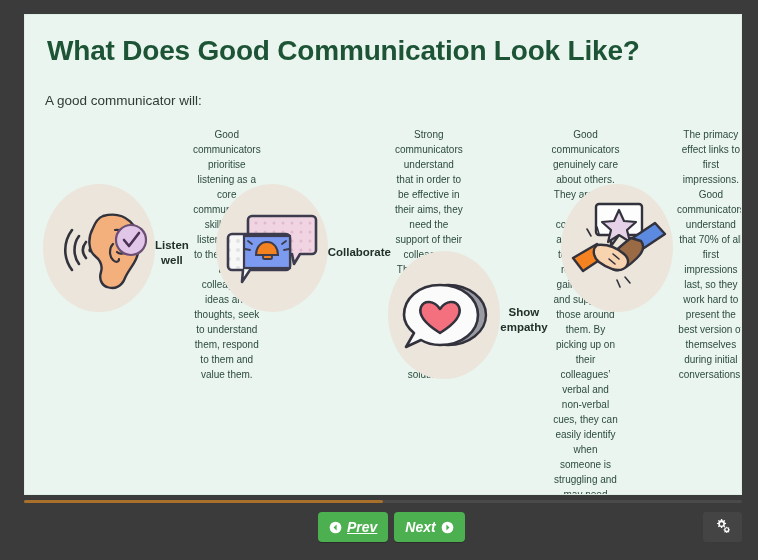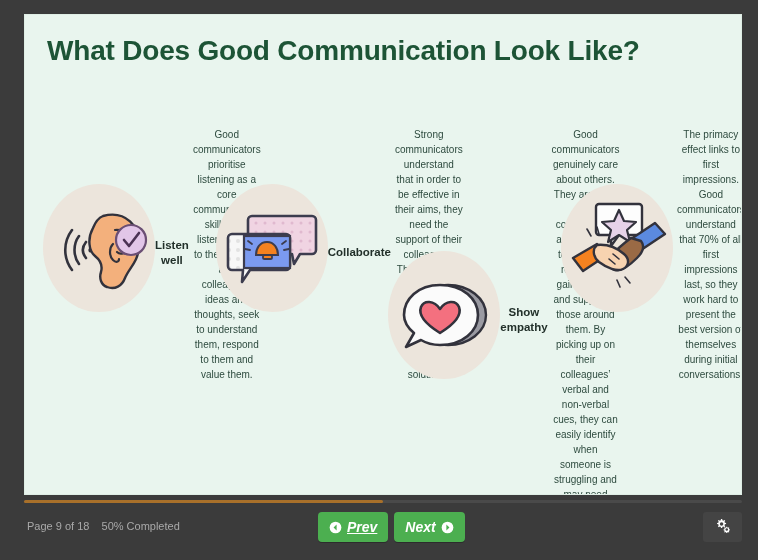--- a/index.html
+++ b/index.html
@@ -188,20 +188,21 @@
   #close-button .close-label { text-decoration: underline; }
 </style>
 </head>
 <body>
 
 <div id="player-frame">
 
   <div id="slide-panel">
 
     <div id="slide-title">What Does Good Communication Look Like?</div>
+    <div id="slide-subtitle">A good communicator will:</div>
 
     <div id="columns">
 
       <div class="column">
         <div class="col-illustration">
           <svg width="112" height="112" viewBox="0 0 112 112">
 
             <g fill="none" stroke="#32323c" stroke-width="2.6" stroke-linecap="round">
               <path d="M29 38 C 20 50, 20 66, 29 78"></path>
               <path d="M36 44 C 30 52, 30 64, 36 72"></path>
@@ -299,25 +300,20 @@
 
     </div>
   </div>
 
   <div id="progress-track">
     <div id="progress-fill" style="width: 50%;"></div>
   </div>
 
   <div id="footer-bar">
 
-    <div id="page-status">
-      <span>Page 9 of 18</span>
-      <span class="sep"></span>
-      <span>50% Completed</span>
-    </div>
 
     <div id="nav-buttons">
       <button class="nav-btn focused" id="prev-button">
         <span class="nav-icon">
           <svg width="13" height="13" viewBox="0 0 16 16">
             <circle cx="8" cy="8" r="7.2" fill="#ffffff"></circle>
             <path d="M9.4 4.4 L5.6 8 L9.4 11.6 Z" fill="#4caf50"></path>
           </svg>
         </span>
         <span class="nav-label">Prev</span>

